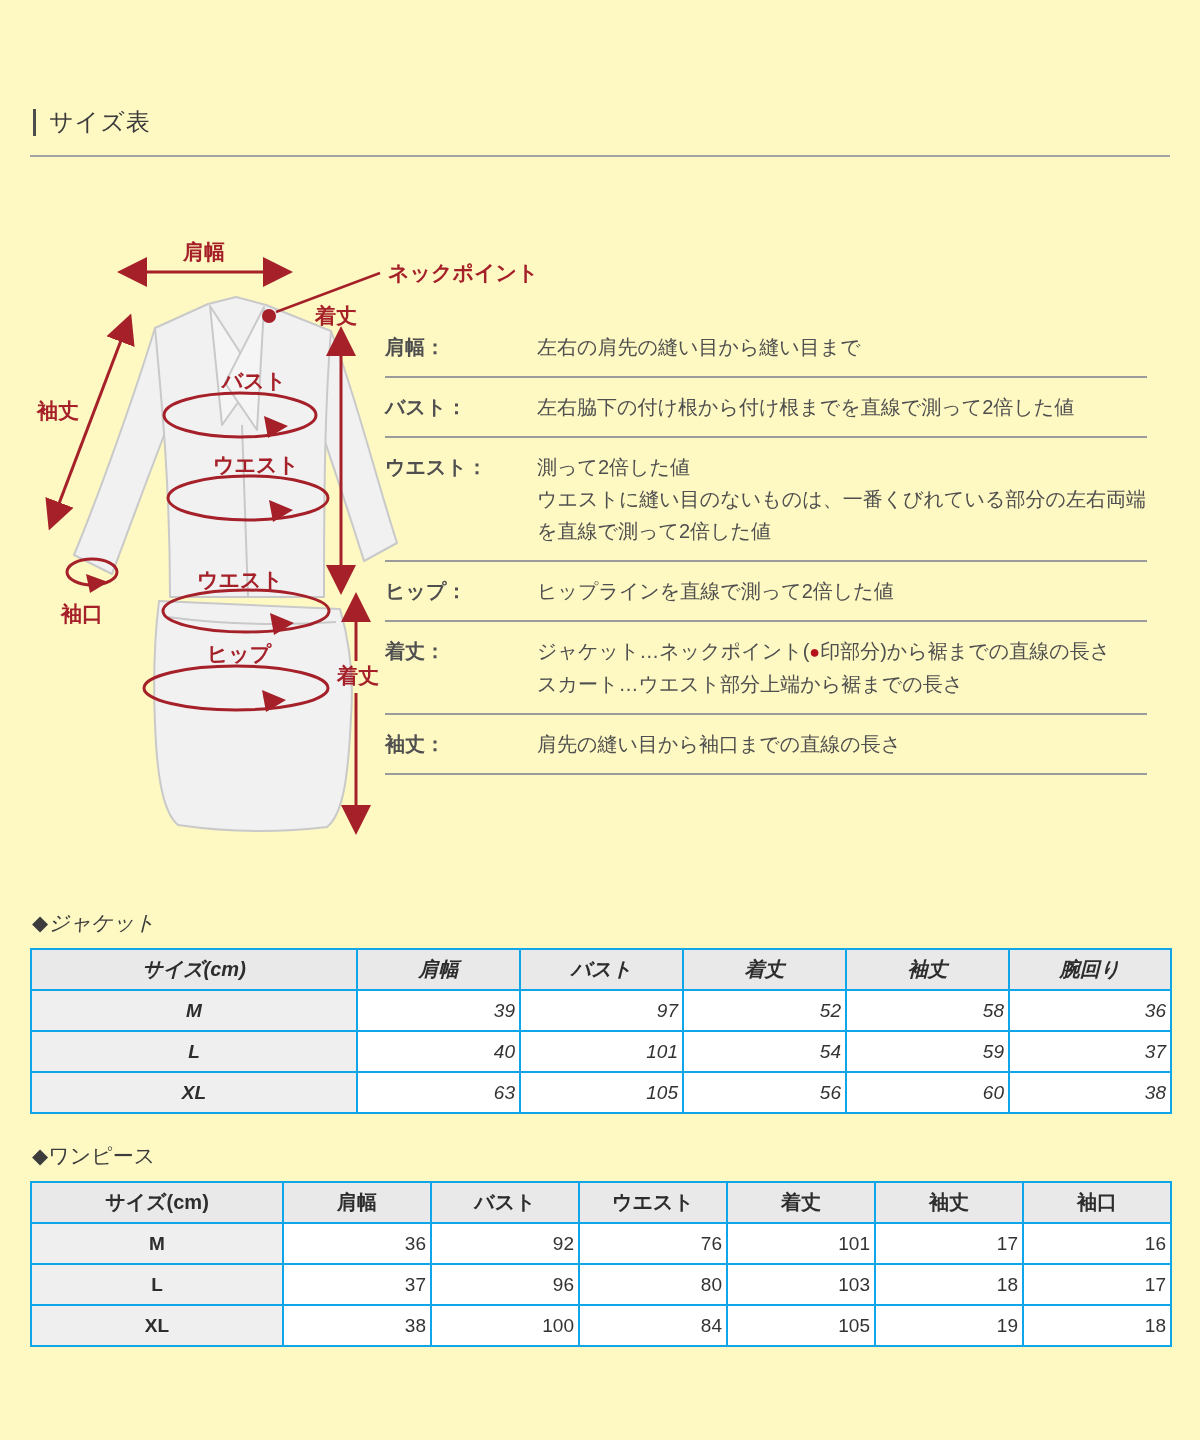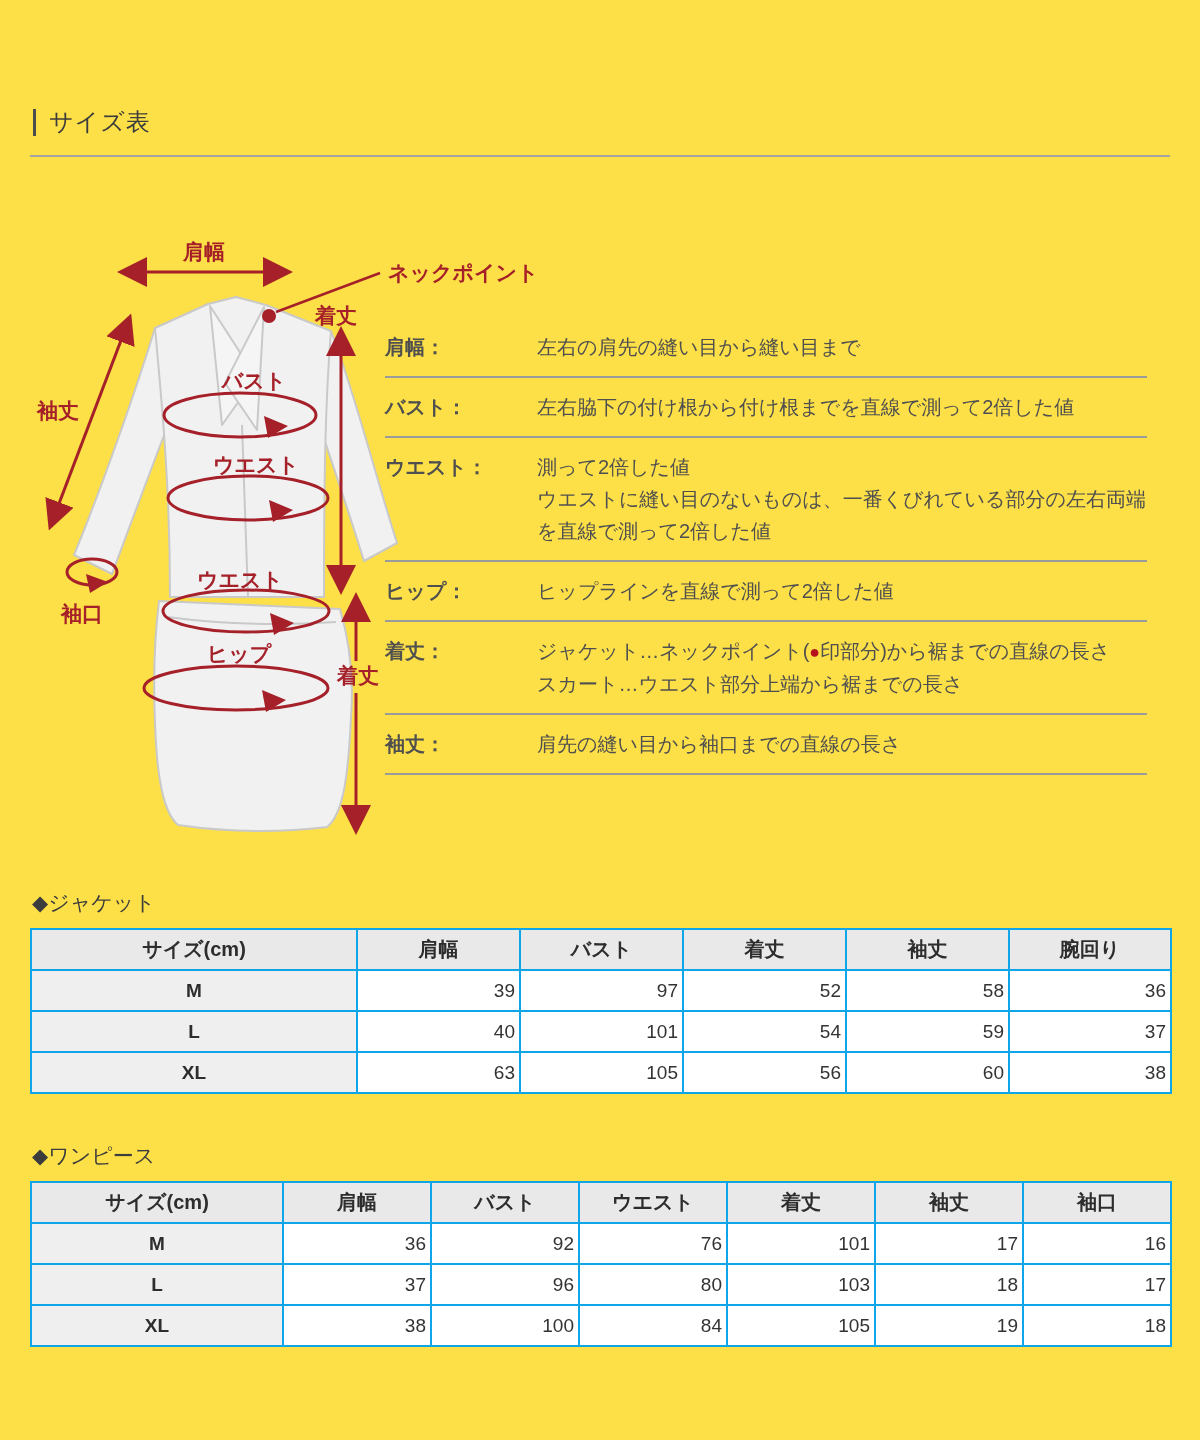--- a/index.html
+++ b/index.html
@@ -1,17 +1,17 @@
 <!DOCTYPE html>
 <html><head>
 <meta charset="utf-8">
 <style>
   html,body { margin:0; padding:0; background:#fff; }
   .page {
-    position:relative; width:1200px; height:1440px; background:#fde047;
+    position:relative; width:1200px; height:1440px; background:#fef9c3;
     font-family:"Liberation Sans","DejaVu Sans",sans-serif; color:#4a4a4a;
     overflow:hidden;
   }
   
   .page-title { position:absolute; left:33px; top:106px; display:flex; align-items:center; }
   .title-bar { display:inline-block; width:3px; height:27px; background:#4d4d4d; margin-right:13px; }
   .title-text { font-size:24px; color:#3c3c3c; letter-spacing:1px; }
   .title-rule { position:absolute; left:30px; top:155px; width:1140px; height:2px; background:#a3a3a3; }
 
   
@@ -31,21 +31,21 @@
   .tbl-heading { font-size:21px; color:#3c3c3c; margin:0 0 11px 2px; }
   table.size-table { width:1140px; border-collapse:collapse; table-layout:fixed;
                      border:2px solid #7e7e7e; }
   table.size-table th, table.size-table td {
     border:2px solid #0ea5e9; height:31px; text-align:center; vertical-align:middle;
     padding:4px; overflow:hidden; white-space:nowrap;
   }
   table.size-table thead th { background:#e9e9e9; font-size:20px; font-weight:bold; color:#2d2d2d; }
   table.size-table td.size-cell { background:#efefef; font-size:19px; font-weight:bold; color:#2d2d2d; }
   table.size-table td.val-cell { background:#ffffff; font-size:19px; font-weight:normal; color:#333333;text-align:right; }
-  #jacket-section { top:889px; }
+  #jacket-section { top:909px;font-style:italic; }
   #onepiece-section { top:1142px; }
 </style>
 </head>
 <body>
 
 <div class="page">
 
   <div class="page-title">
     <span class="title-bar"></span>
     <span class="title-text">サイズ表</span>

